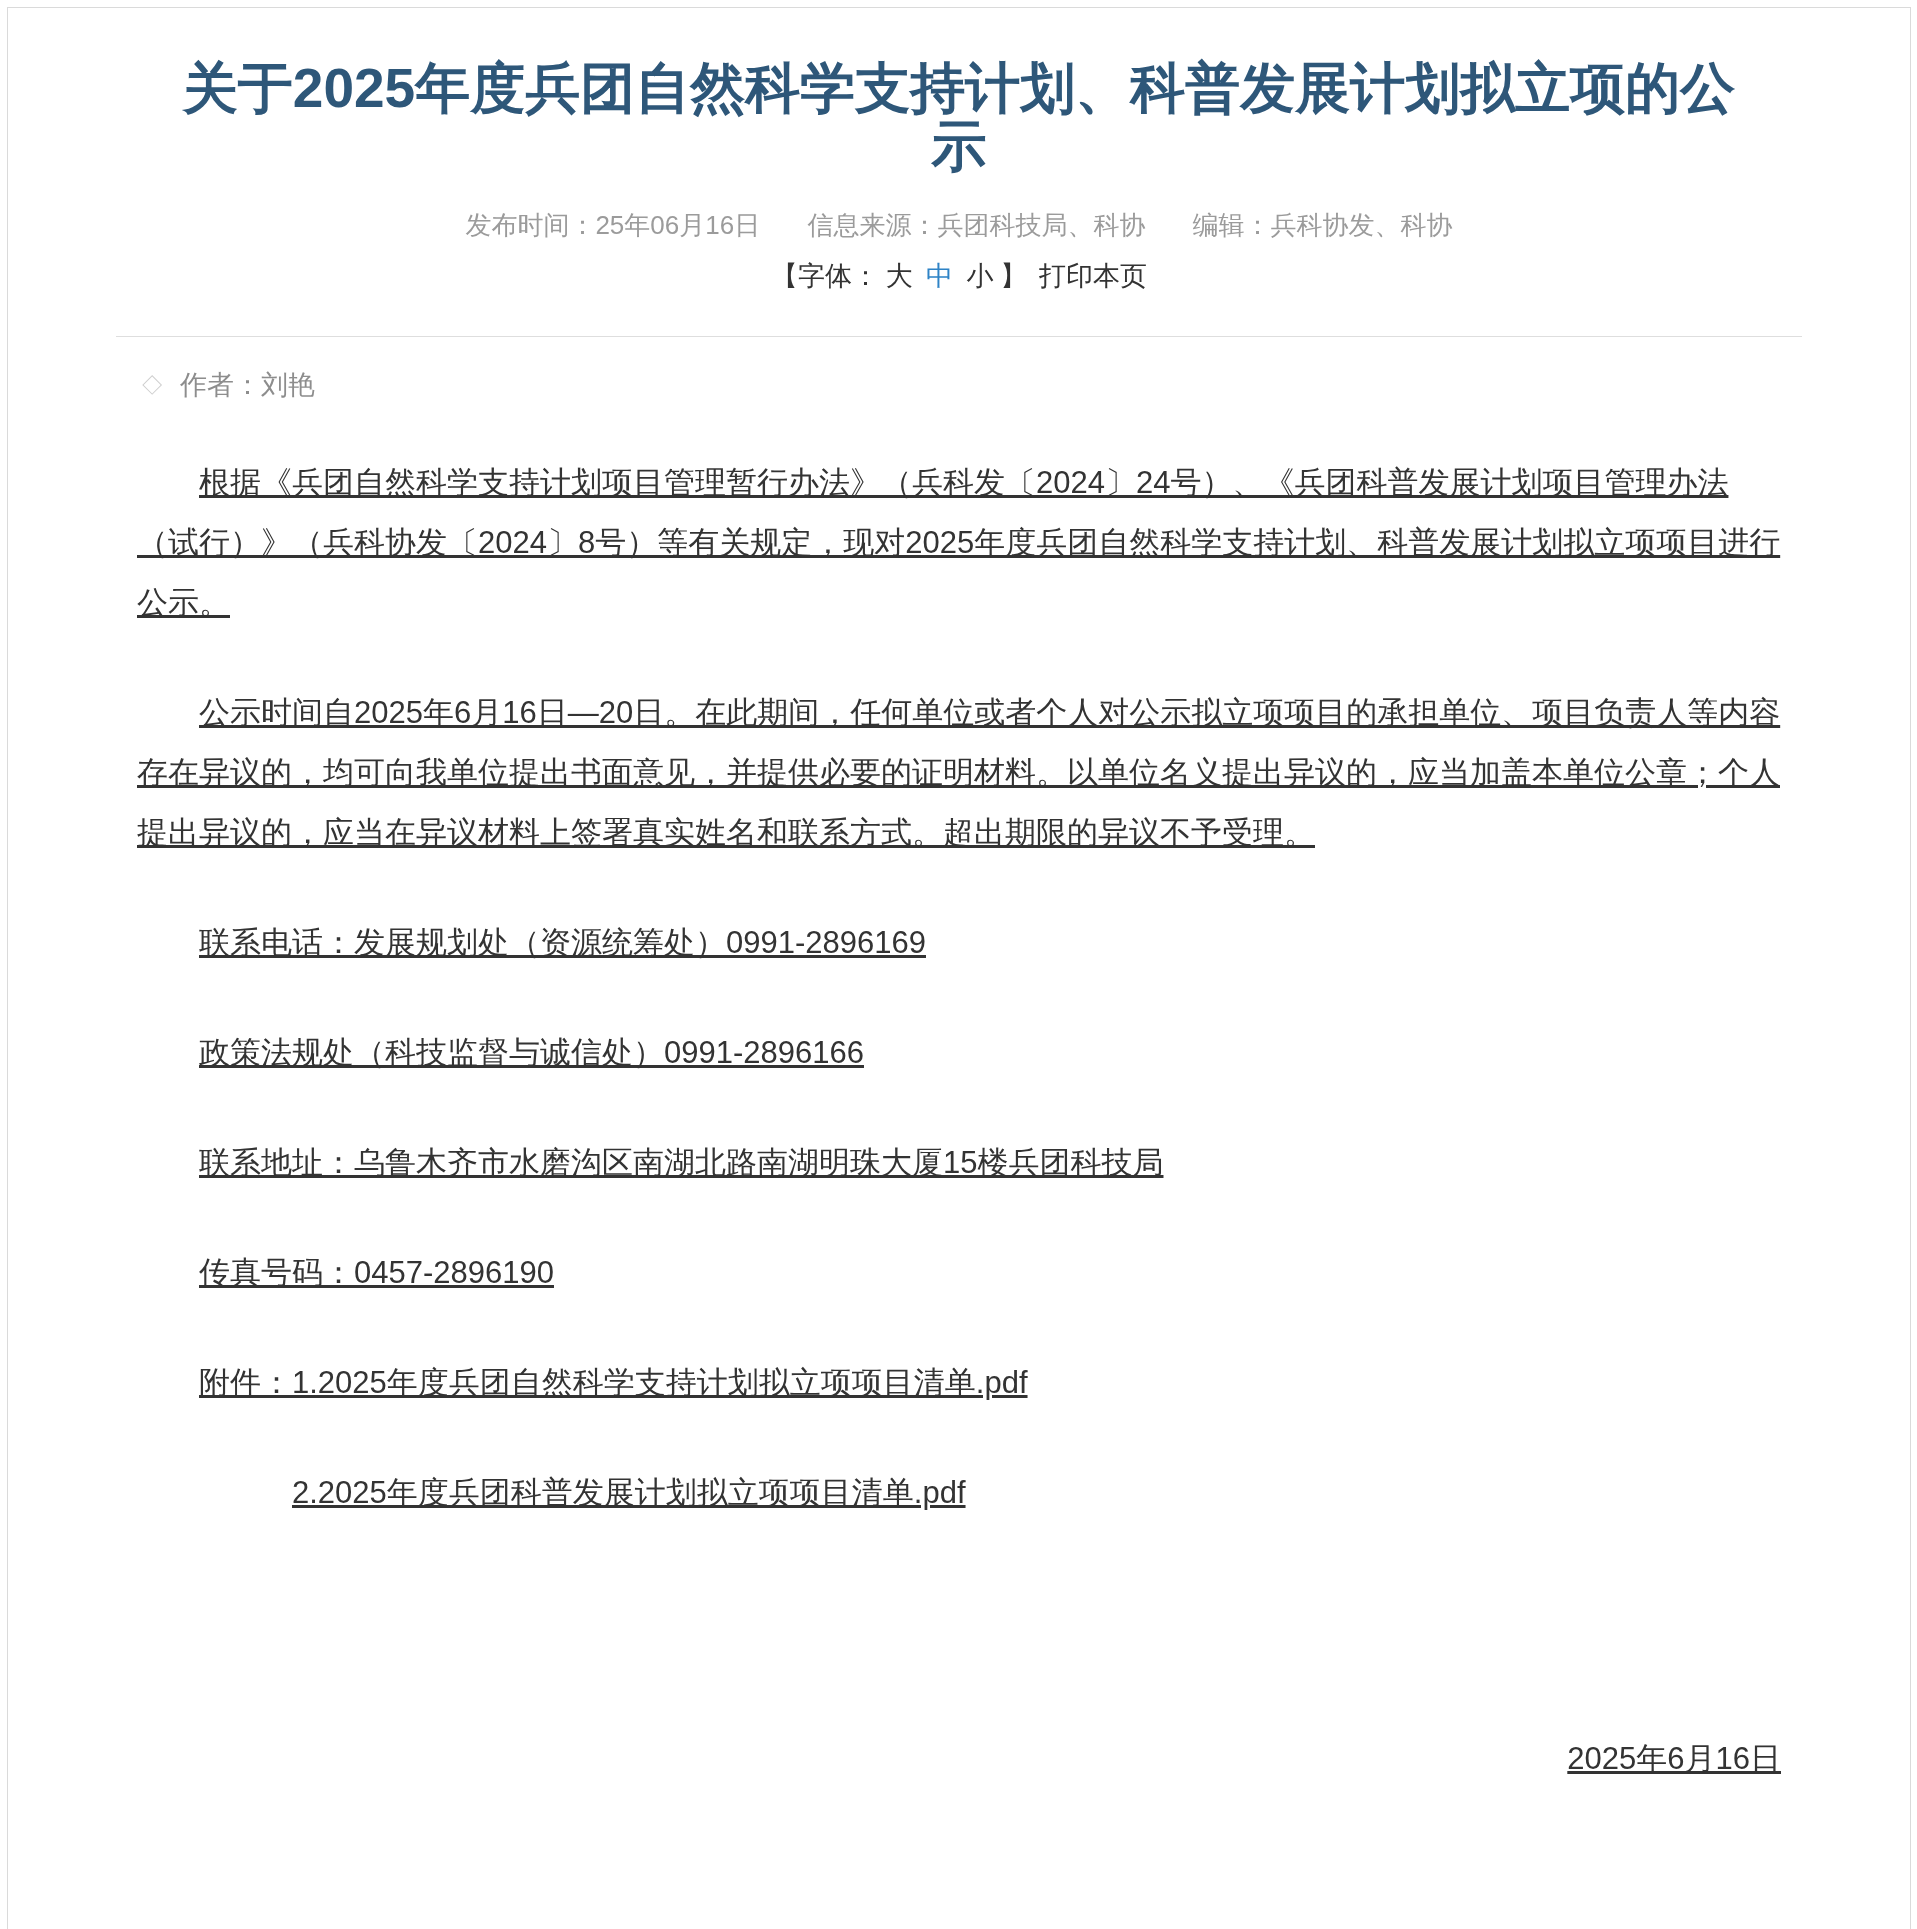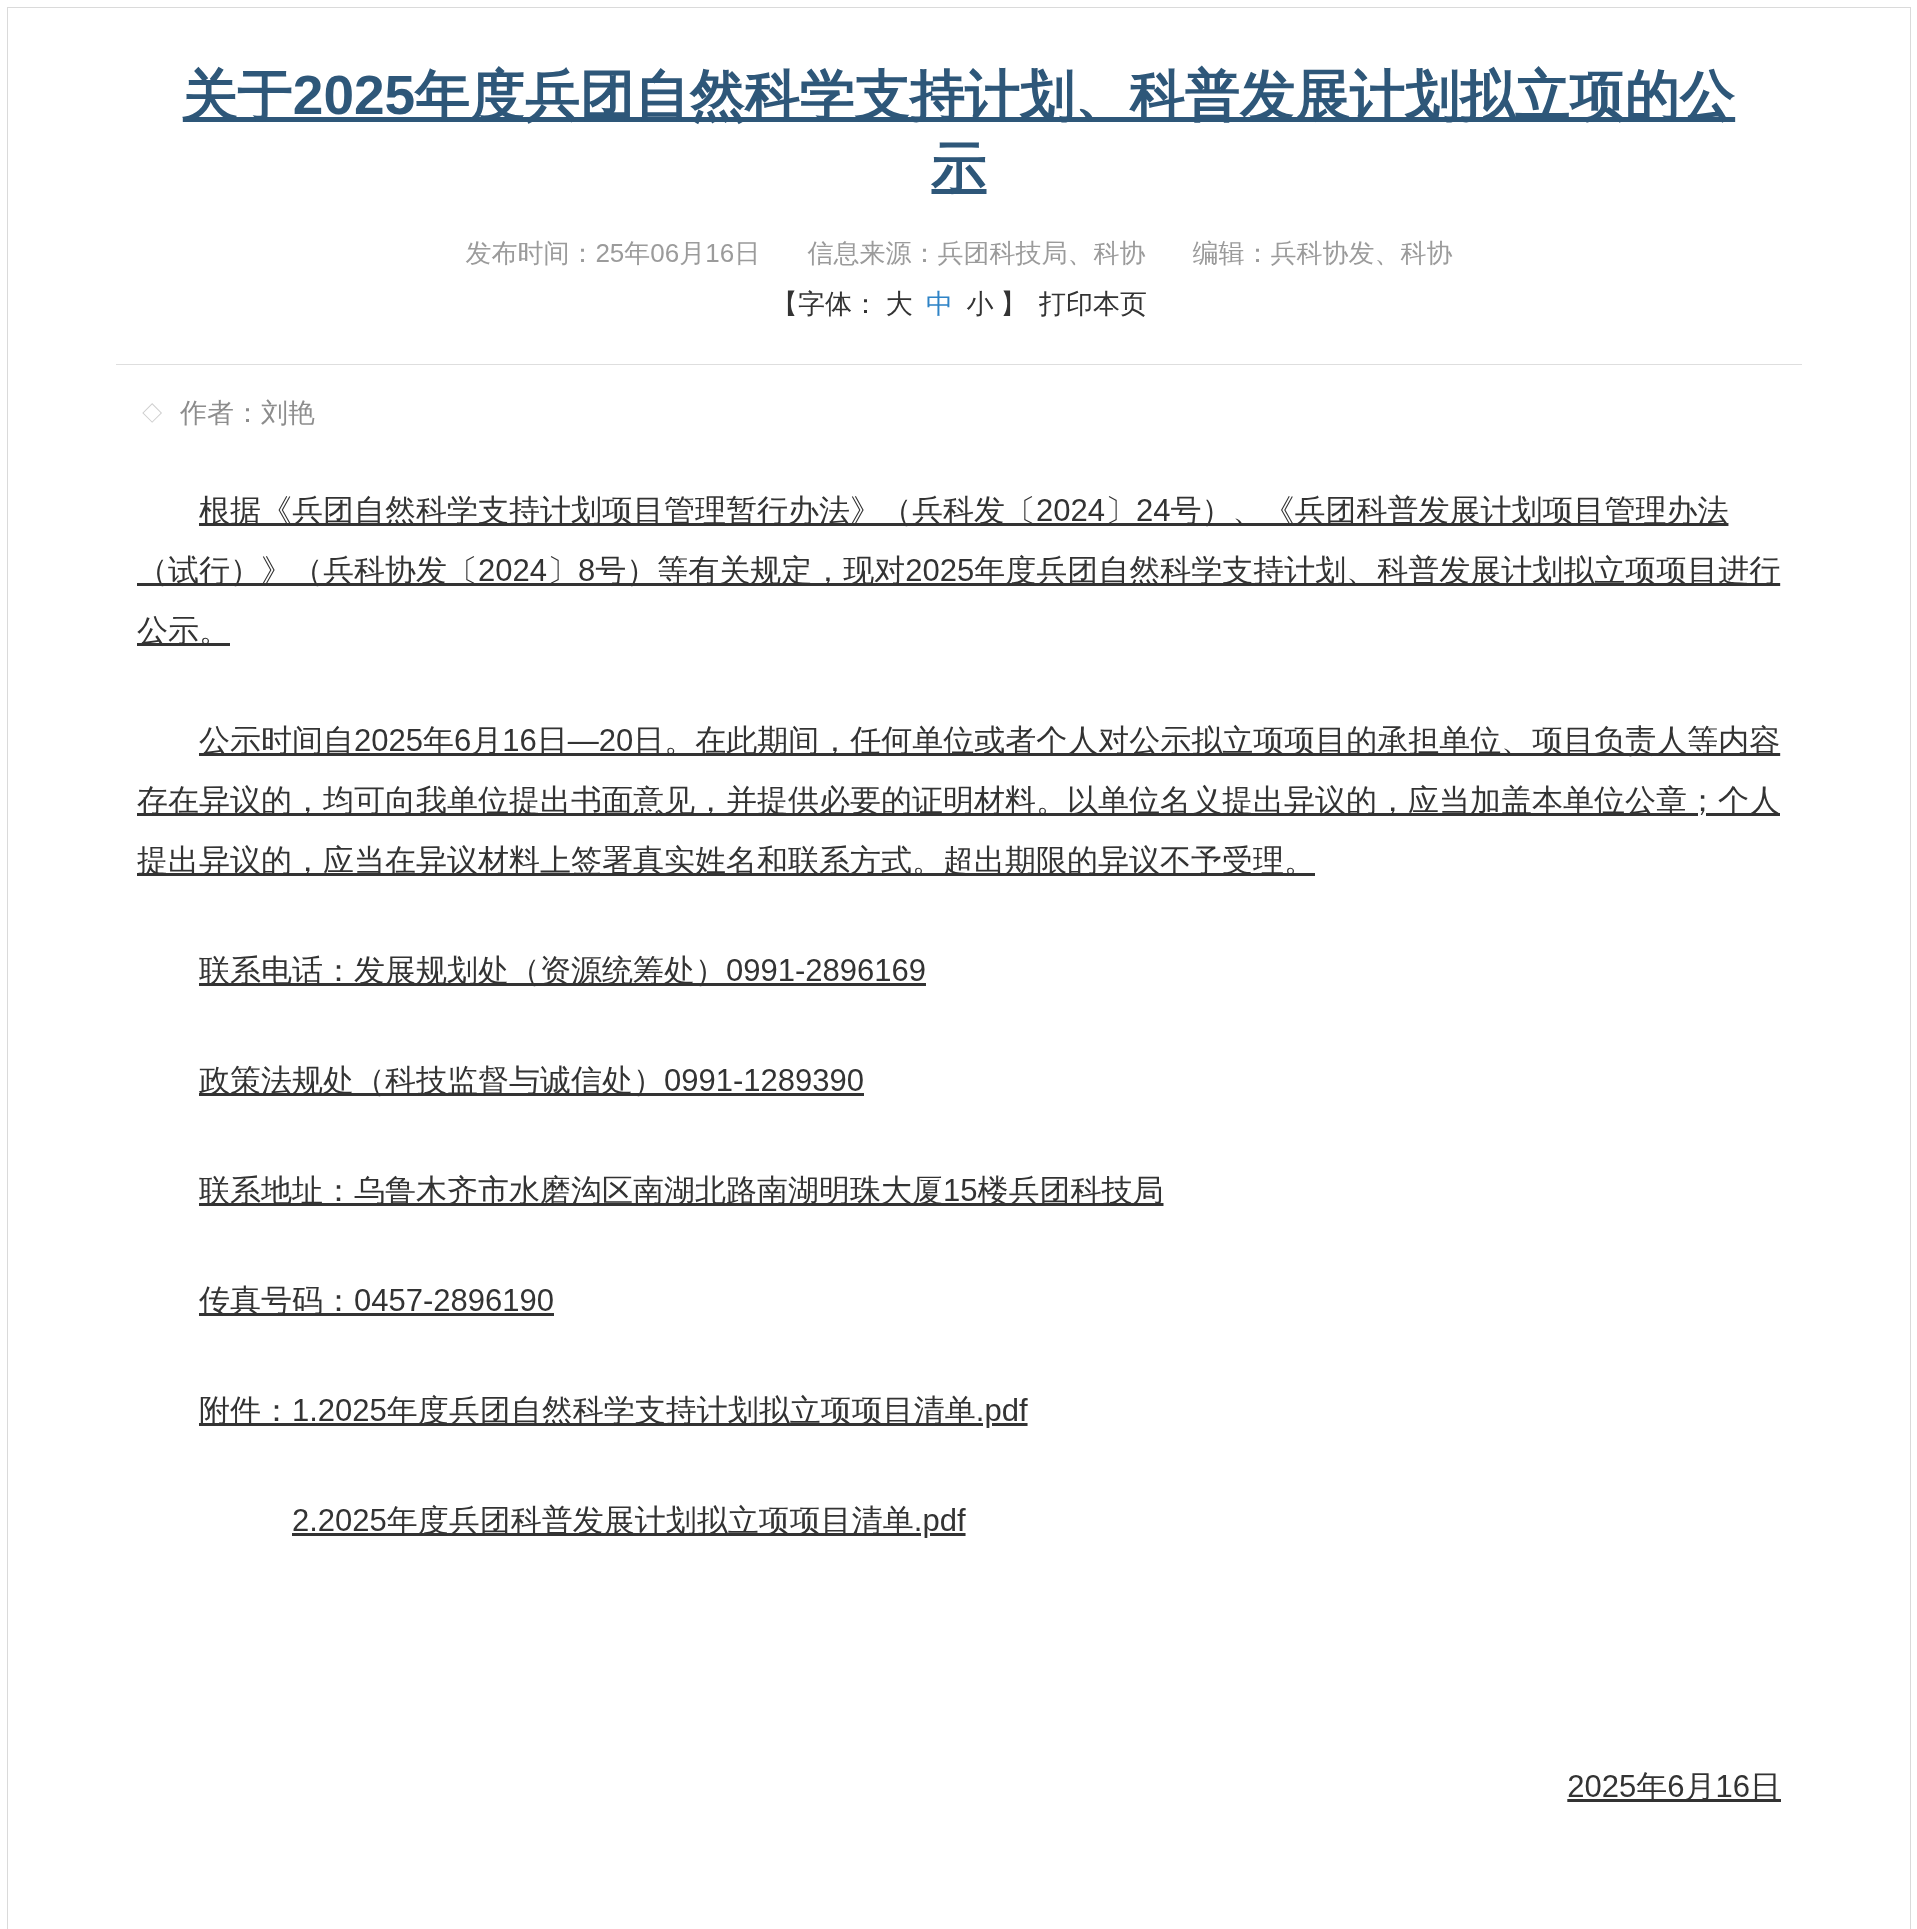--- a/index.html
+++ b/index.html
@@ -24,25 +24,24 @@
   }
   .content {
     width: 1644px;
     margin: 0 auto;
     padding-top: 59px;
   }
   .doc-title {
     width: 1606px;
     margin: 0 auto;
     font-size: 55px;
-    line-height: 72px;
+    line-height: 58px;
     font-weight: bold;
     text-align: center;
     color: #2e5779;
-    text-decoration: underline;
   }
   .meta-row {
     margin-top: 32.5px;
     text-align: center;
     font-size: 26px;
     color: #9b9b9b;
   }
   .meta-item { margin: 0 20px; }
   .font-row {
     margin-top: 15.3px;
@@ -120,21 +119,21 @@
       <span>作者：刘艳</span>
     </div>
 
     <div class="article">
       <p>根据《兵团自然科学支持计划项目管理暂行办法》（兵科发〔2024〕24号）、《兵团科普发展计划项目管理办法（试行）》（兵科协发〔2024〕8号）等有关规定，现对2025年度兵团自然科学支持计划、科普发展计划拟立项项目进行公示。</p>
 
       <p>公示时间自2025年6月16日—20日。在此期间，任何单位或者个人对公示拟立项项目的承担单位、项目负责人等内容存在异议的，均可向我单位提出书面意见，并提供必要的证明材料。以单位名义提出异议的，应当加盖本单位公章；个人提出异议的，应当在异议材料上签署真实姓名和联系方式。超出期限的异议不予受理。</p>
 
       <p>联系电话：发展规划处（资源统筹处）0991-2896169</p>
 
-      <p>政策法规处（科技监督与诚信处）0991-1289390</p>
+      <p>政策法规处（科技监督与诚信处）0991-2896166</p>
 
       <p>联系地址：乌鲁木齐市水磨沟区南湖北路南湖明珠大厦15楼兵团科技局</p>
 
       <p>传真号码：0457-2896190</p>
 
       <p><span>附件：</span><a class="attachment-link">1.2025年度兵团自然科学支持计划拟立项项目清单.pdf</a></p>
 
       <p class="attach-cont"><a class="attachment-link">2.2025年度兵团科普发展计划拟立项项目清单.pdf</a></p>
 
       <div class="signature">

